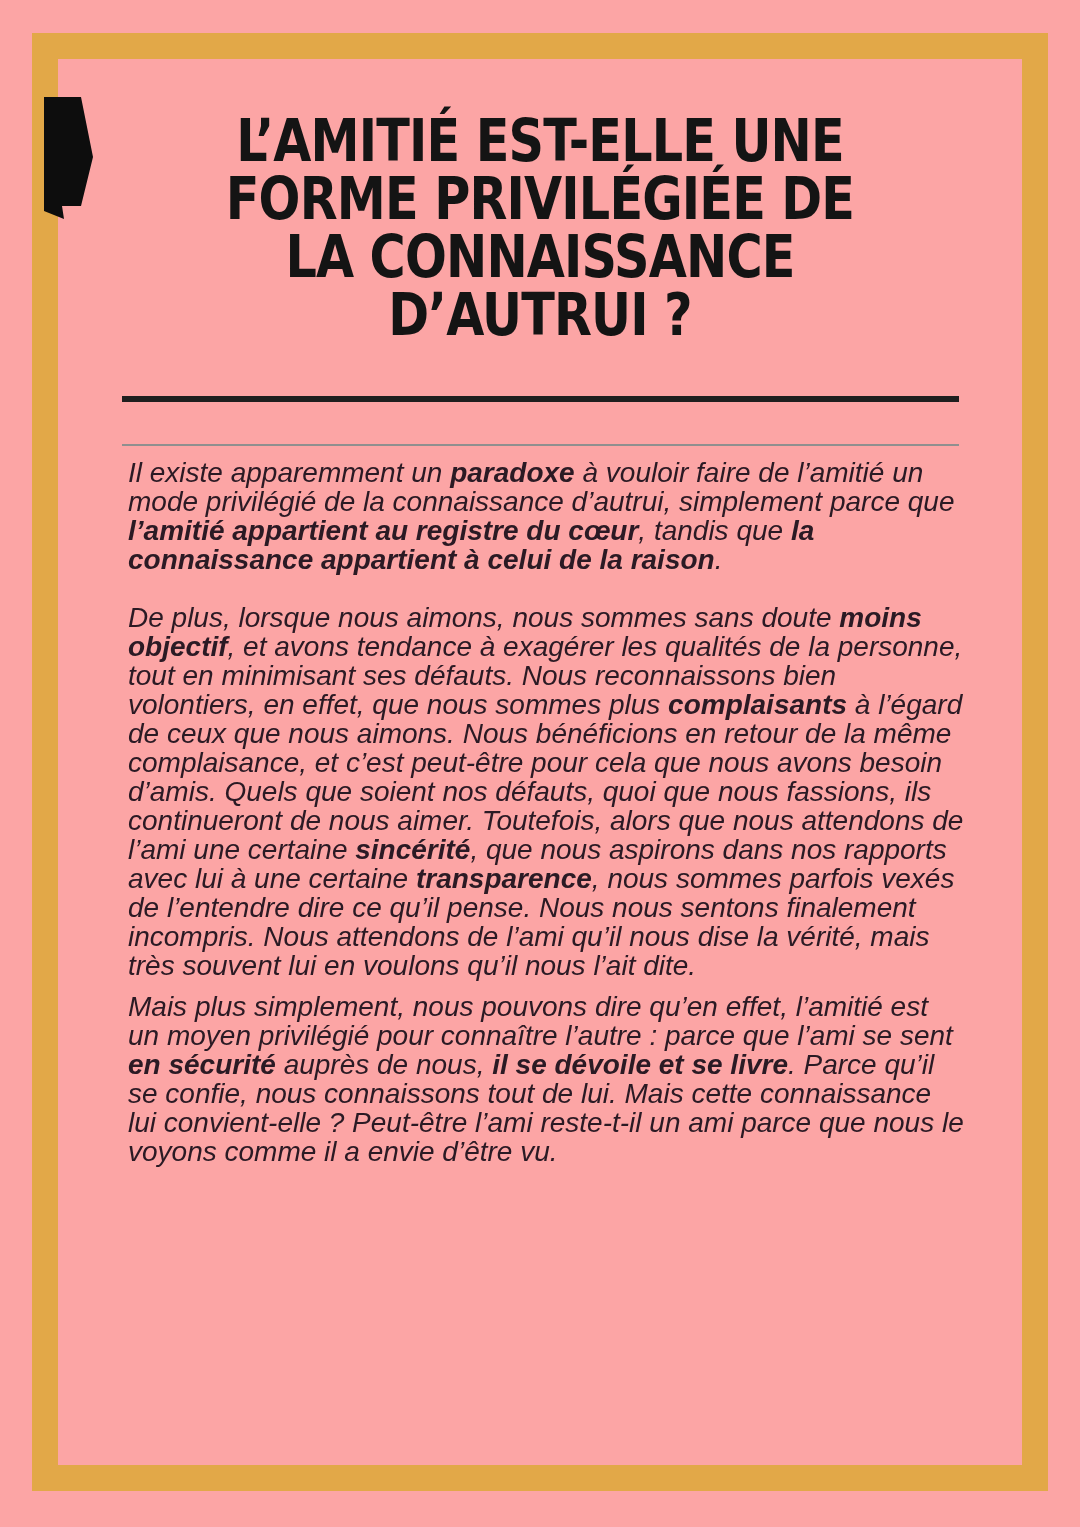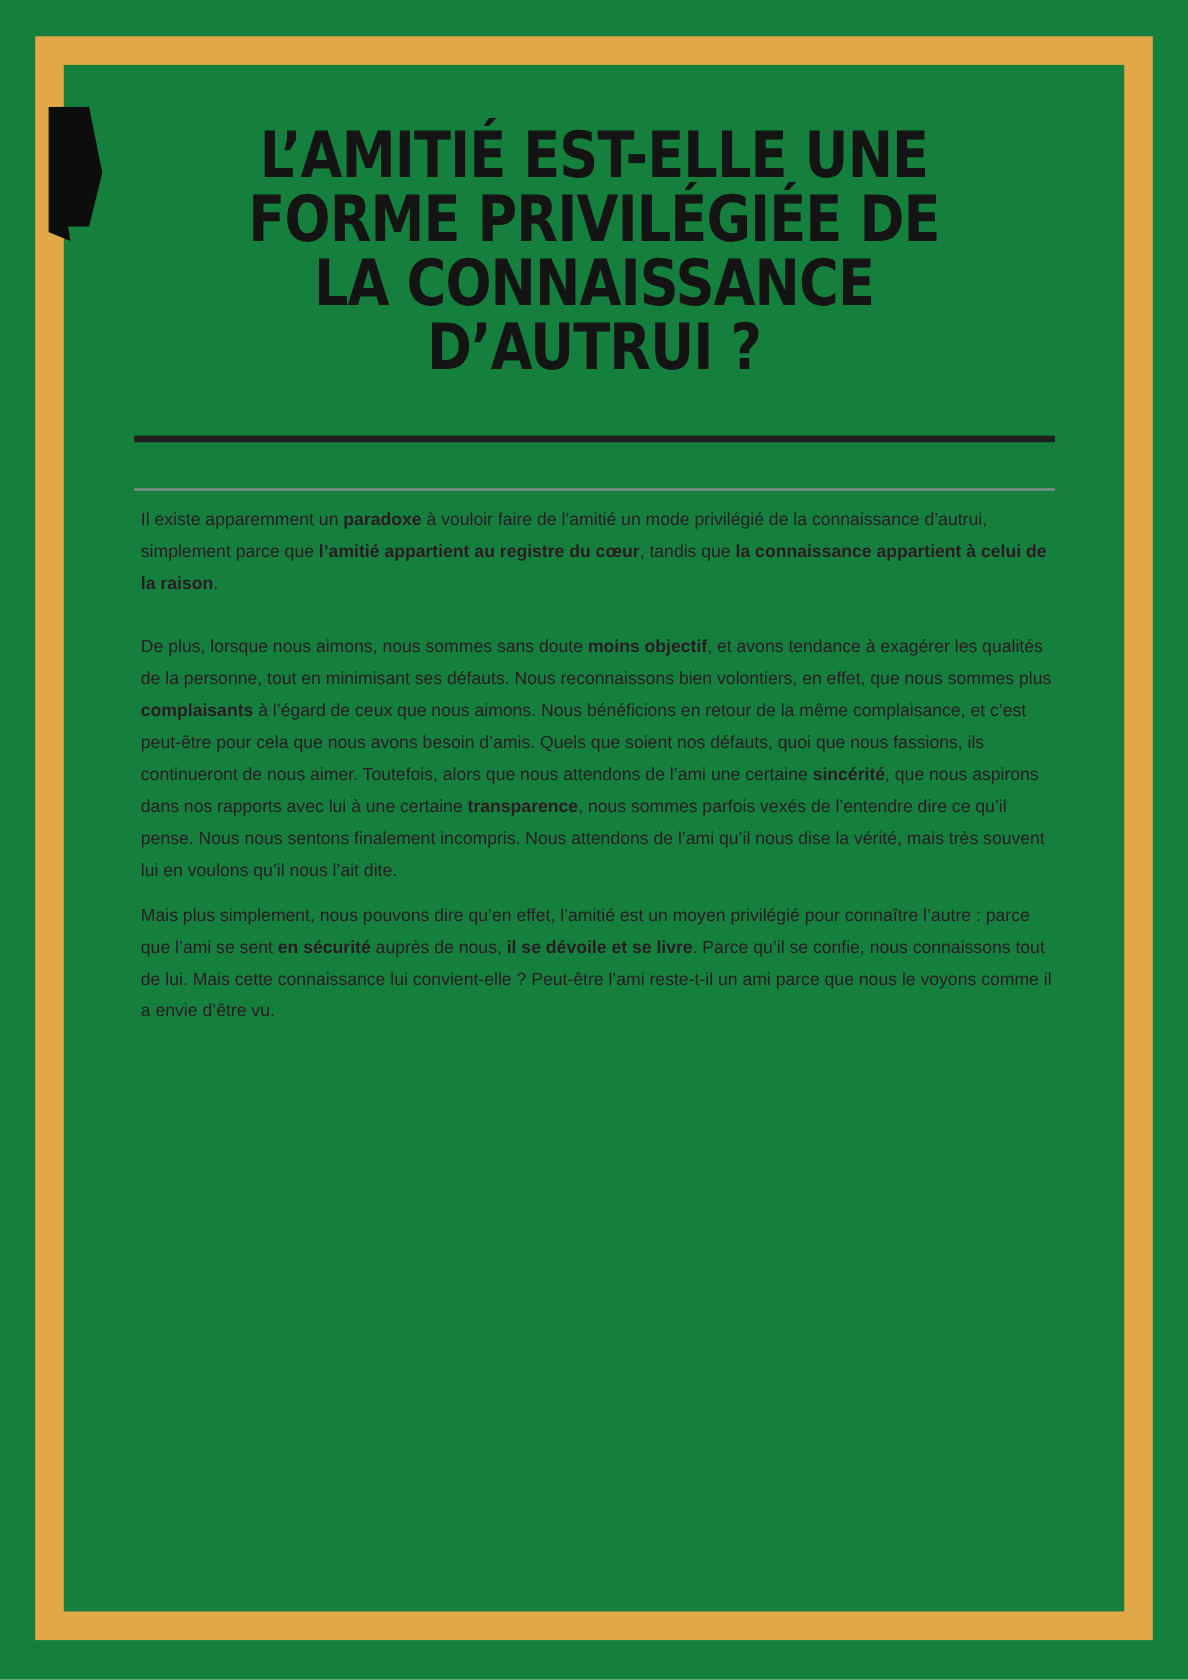--- a/index.html
+++ b/index.html
@@ -60,32 +60,33 @@
     width: 837px;
     height: 2px;
     background: #8f8f8f;
   }
   .body-text {
     position: absolute;
     left: 128px;
     top: 458px;
     width: 836px;
     color: #2b1a24;
-    font-size: 16px;
+    font-size: 28px;
     line-height: 29px;
+    font-style: italic;
   }
   .body-text p { margin: 0; }
   .body-text p:nth-child(1) { margin-bottom: 29px; }
   .body-text p:nth-child(2) { margin-bottom: 12px; }
   .body-text .b { font-weight: bold; }
 </style>
 </head>
 <body>
 
-<div class="page" style="background: #15803d;">
+<div class="page" style="background: #fca5a5;">
 
   <div class="frame" style="border-color: rgb(226, 168, 72);"></div>
 
   <svg class="bookmark" viewBox="0 0 52 124" xmlns="http://www.w3.org/2000/svg">
     <polygon points="0,0 37,0 49,60 37,109 18,109 20,122 0,114" fill="#0d0d0d"></polygon>
   </svg>
 
   <div class="title-block" style="color: rgb(20, 20, 20);">
     <div>L’AMITIÉ EST-ELLE UNE</div>
     <div>FORME PRIVILÉGIÉE DE</div>

